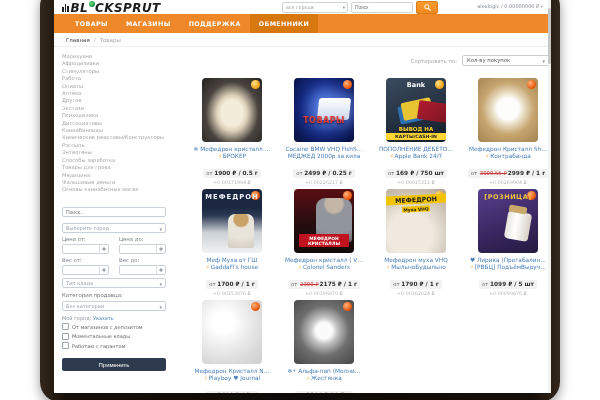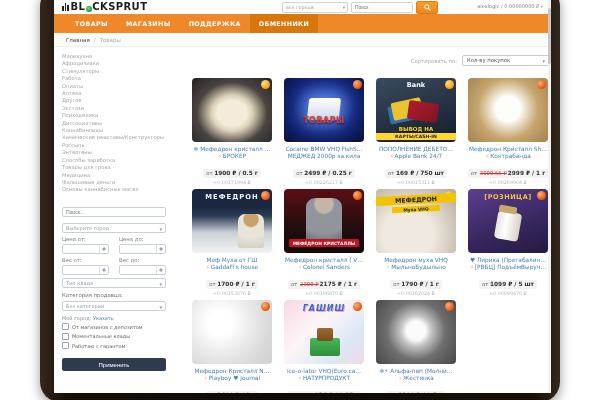--- a/index.html
+++ b/index.html
@@ -10,21 +10,21 @@
   .screen{position:absolute;left:14px;top:14px;right:9px;bottom:9px;background:#fff;overflow:hidden;}
   .sb-track{position:absolute;right:0;top:0;bottom:0;width:3px;background:#f2f2f2;}
   .sb-thumb{position:absolute;right:0;top:8px;width:3px;height:56px;background:#c6c6c6;border-radius:2px;}
 
   
   .hdr{position:relative;height:14px;background:#fff;}
   .logo{position:absolute;left:8px;top:1px;display:flex;align-items:center;gap:2px;}
   .logo-bars{display:flex;gap:1px;align-items:flex-end;height:8px;}
   .logo-bars i{display:block;width:1.5px;background:#222;}
   .logo-bars i:nth-child(1){height:5px}.logo-bars i:nth-child(2){height:8px}.logo-bars i:nth-child(3){height:6px}
-  .logo-txt{font-size:10px;font-weight:800;color:#1d1d1d;letter-spacing:.4px;display:flex;align-items:flex-end;}
+  .logo-txt{font-size:12px;font-weight:800;color:#1d1d1d;letter-spacing:.4px;display:flex;align-items:flex-start;font-style:italic;}
   .logo-dot{width:6px;height:6px;border-radius:50%;margin:0 .5px;
     background:radial-gradient(circle at 40% 40%,#6fe07a,#1f9e4e 60%,#0c6b33);}
   .srch{position:absolute;left:228px;top:1px;display:flex;align-items:center;gap:3px;}
   .city-sel{width:58px;height:9px;border:1px solid #cfd4da;border-radius:2px;background:#fff;
     color:#9aa0a8;font-size:4.8px;line-height:9px;padding:0 3px;position:relative;}
   .city-sel::after{content:"▾";position:absolute;right:2px;top:0;font-size:4.5px;color:#8a93a0;}
   .srch-in{width:54px;height:9px;border:1px solid #cfd4da;border-radius:2px;font-size:4.8px;
     padding:0 3px;color:#555;outline:none;}
   .srch-btn{width:20px;height:11px;border:1px solid #db7d15;border-radius:2px;
     background:linear-gradient(180deg,#f79b2e,#ef8a1c);display:flex;align-items:center;justify-content:center;}
@@ -72,21 +72,21 @@
 
   
   .main{flex:1;padding:0 6px 0 10px;}
   .sortrow{display:flex;justify-content:flex-end;align-items:center;gap:5px;margin:8px 2px 0 0;}
   .sort-lbl{font-size:5.3px;color:#a8a8a8;}
   .sort-sel{box-sizing:border-box;width:88px;height:11px;border:1px solid #ccc;border-radius:2px;
     background:#fff;color:#555;font-size:5.3px;line-height:9px;padding:0 4px;position:relative;}
   .sort-sel::after{content:"▾";position:absolute;right:4px;top:1px;color:#888;font-size:5px;}
   .grid{display:grid;grid-template-columns:repeat(4,88px);column-gap:4px;row-gap:4px;margin-top:12px;}
   .card{width:88px;text-align:center;}
-  .pimg{width:80px;height:64px;margin:0 auto;border-radius:4px;position:relative;overflow:hidden;background:#ddd;}
+  .pimg{width:60px;height:64px;margin:0 auto;border-radius:4px;position:relative;overflow:hidden;background:#ddd;}
   .badge{position:absolute;top:2px;right:2px;width:9px;height:9px;border-radius:50%;}
   .badge.gold{background:radial-gradient(circle at 35% 35%,#ffe082,#f2a21a 65%,#d98508);}
   .badge.red{background:radial-gradient(circle at 35% 35%,#ffb27d,#e8590c 65%,#c23d03);}
   .badge.green{background:radial-gradient(circle at 35% 35%,#8fd694,#3f9d44 65%,#2e7d33);}
   .ptitle{display:block;color:#4a80b8;font-size:5.8px;line-height:8px;height:8px;overflow:hidden;
     white-space:nowrap;margin-top:2.5px;text-decoration:none;}
   .pseller{font-size:5.8px;line-height:7.5px;height:7.5px;overflow:hidden;white-space:nowrap;}
   .pseller a{color:#4a80b8;text-decoration:none;}
   .bolt{color:#f5a623;font-size:5.5px;margin-right:1px;}
   .pprice{margin:2px auto 0;background:#f2f2f2;border-radius:2px;font-size:5.8px;color:#2f2f2f;
@@ -359,30 +359,20 @@
   <div class="card">
     <div class="pimg img9">
       <span class="badge red"></span>
     </div>
     <a href="#" class="ptitle">Мефедрон Кристалл N…</a>
     <div class="pseller"><span class="bolt">⚡</span><a href="#">Playboy ♥ Journal</a></div>
     <span class="pprice"><span class="from">от </span><b>2400 ₽ / 1 г</b></span>
     
   </div>
 
-  <div class="card">
-    <div class="pimg img10">
-      <span class="badge red"></span>
-    <span class="ov ov-t1">ГАШИШ</span>
-              </div>
-    <a href="#" class="ptitle">Ice-o-lator VHQ(Euro.ca…</a>
-    <div class="pseller"><span class="bolt">⚡</span><a href="#">НАТУРПРОДУКТ</a></div>
-    <span class="pprice"><span class="from">от </span><s>949 ₽</s><b>854 ₽ / 0.25 г</b></span>
-    
-  </div>
 
 
   <div class="card">
     <div class="pimg img12">
       <span class="badge red"></span>
     </div>
     <a href="#" class="ptitle">❄⚡ Альфа-пвп (Молни…</a>
     <div class="pseller"><span class="bolt">⚡</span><a href="#">Жестянка</a></div>
     <span class="pprice"><span class="from">от </span><b>1200 ₽ / 0.5 г</b></span>
     

